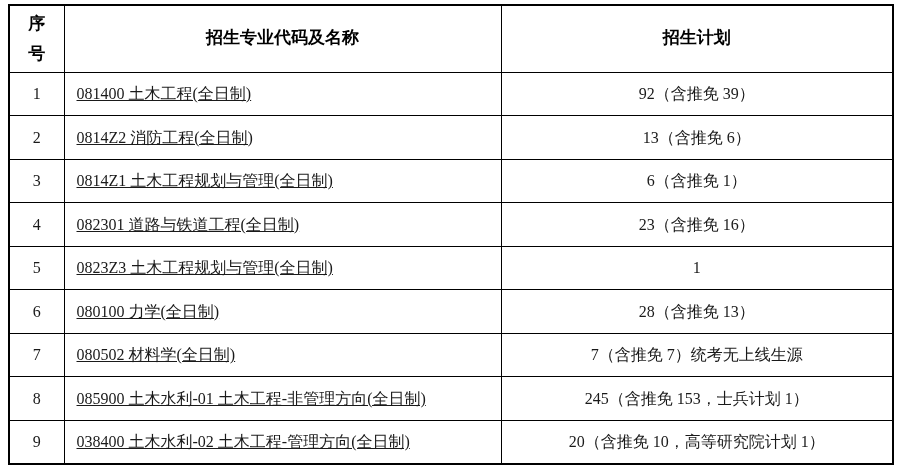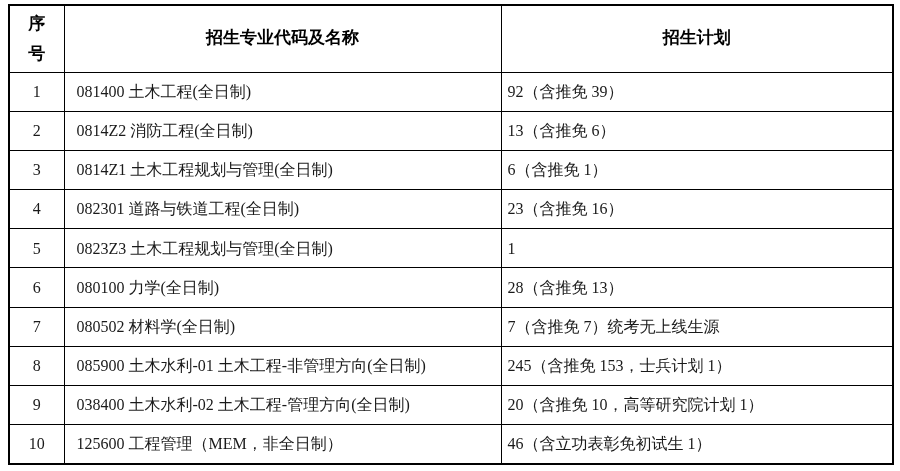--- a/index.html
+++ b/index.html
@@ -52,22 +52,24 @@
     line-height: 1.75;
   }
   td.cell-no {
     text-align: center;
     vertical-align: middle;
   }
   td.cell-major {
     text-align: left;
     vertical-align: middle;
     padding-left: 12px;
+    text-decoration: underline;
   }
   td.cell-plan {
+    text-align: center;
     vertical-align: middle;
   }
 </style>
 </head>
 <body>
 
 <table class="plan-table">
   <colgroup>
     <col style="width:55px">
     <col style="width:437px">
@@ -120,19 +122,14 @@
     <tr>
       <td class="cell-no">8</td>
       <td class="cell-major">085900 土木水利-01 土木工程-非管理方向(全日制)</td>
       <td class="cell-plan">245（含推免 153，士兵计划 1）</td>
     </tr>
     <tr>
       <td class="cell-no">9</td>
       <td class="cell-major">038400 土木水利-02 土木工程-管理方向(全日制)</td>
       <td class="cell-plan">20（含推免 10，高等研究院计划 1）</td>
     </tr>
-    <tr>
-      <td class="cell-no">10</td>
-      <td class="cell-major">125600 工程管理（MEM，非全日制）</td>
-      <td class="cell-plan">46（含立功表彰免初试生 1）</td>
-    </tr>
   </tbody>
 </table>
 
 </body></html>

